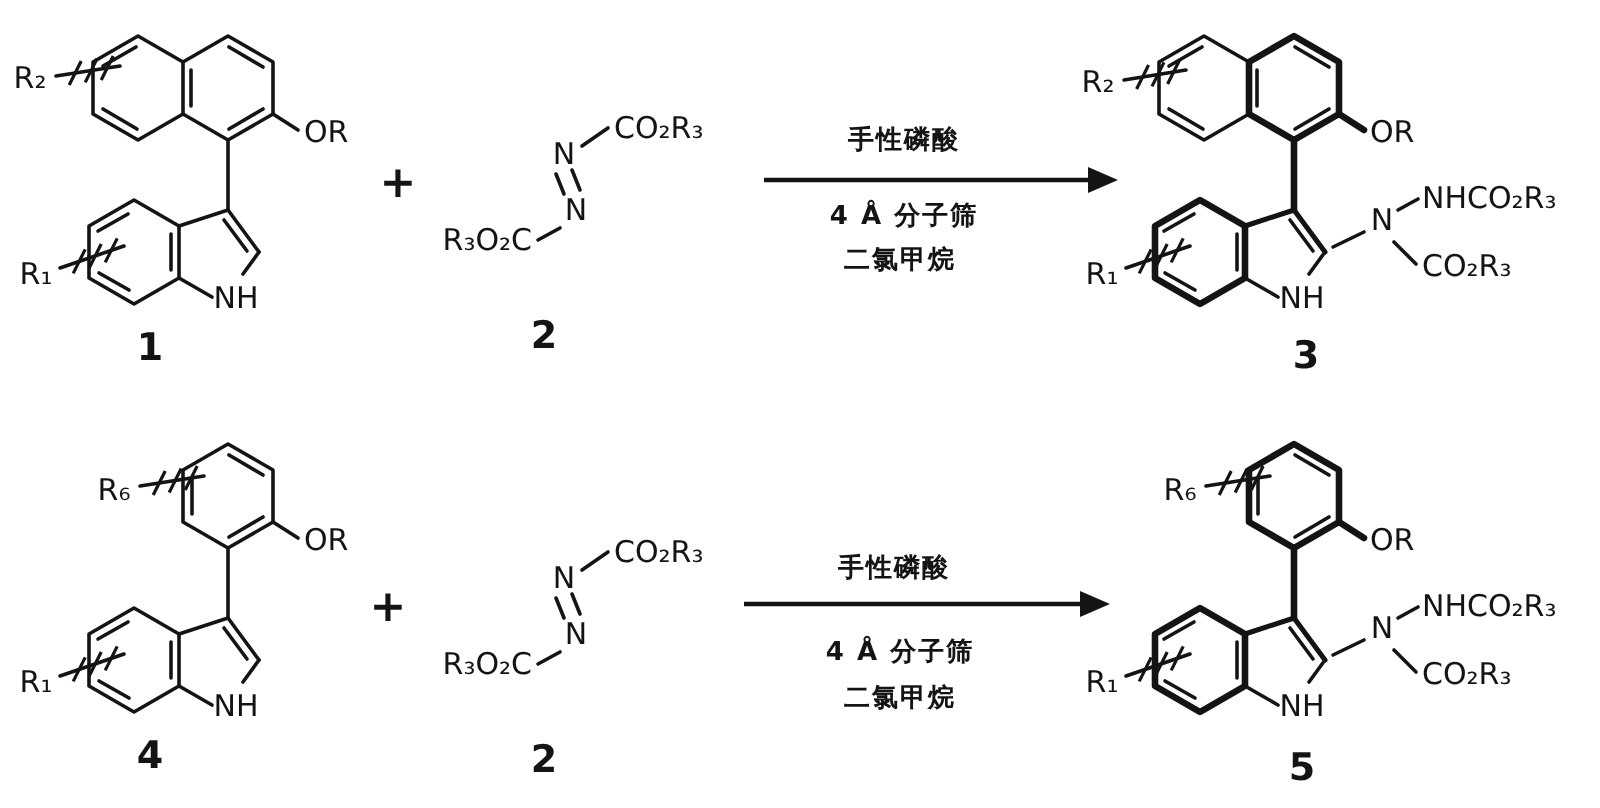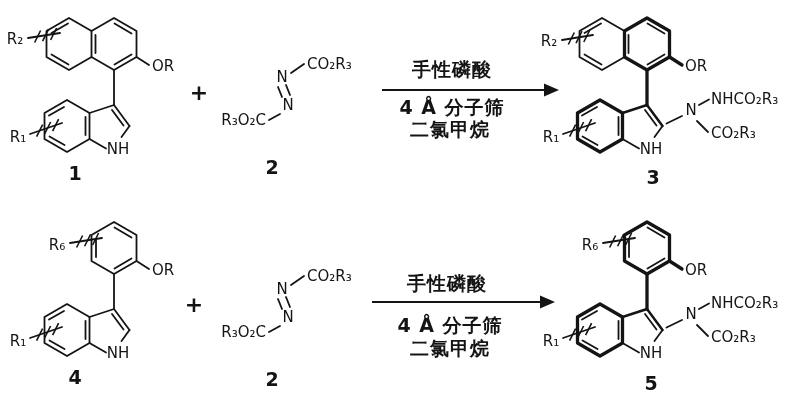--- a/index.html
+++ b/index.html
@@ -1,19 +1,19 @@
 <!DOCTYPE html>
 <html><head>
 <meta charset="utf-8">
 <style>
   html,body{margin:0;padding:0;background:#ffffff;}
   .canvas{position:relative;width:800px;height:404px;background:#ffffff;overflow:hidden;
           font-family:"DejaVu Sans","Liberation Sans",sans-serif;color:#141414;}
   .abs{position:absolute;}
-  .cond{position:absolute;transform:translate(-50%,-50%);font-weight:700;font-size:19px;
+  .cond{position:absolute;transform:translate(-50%,-50%);font-weight:700;font-size:13px;
         white-space:nowrap;letter-spacing:1px;color:#141414;}
   .plus{position:absolute;transform:translate(-50%,-50%);font-size:22px;font-weight:700;color:#141414;}
   svg{overflow:visible;}
   .bond{stroke:#141414;stroke-width:1.8;fill:none;stroke-linecap:round;stroke-linejoin:round;}
   .bold{stroke-width:3.3;}
   .med{stroke-width:2.5;}
   .tick{stroke:#141414;stroke-width:1.6;fill:none;}
   .arrowline{stroke:#141414;stroke-width:2.2;}
   .arrowhead{fill:#141414;stroke:none;}
   svg text{fill:#141414;font-size:15px;font-family:"DejaVu Sans","Liberation Sans",sans-serif;}

